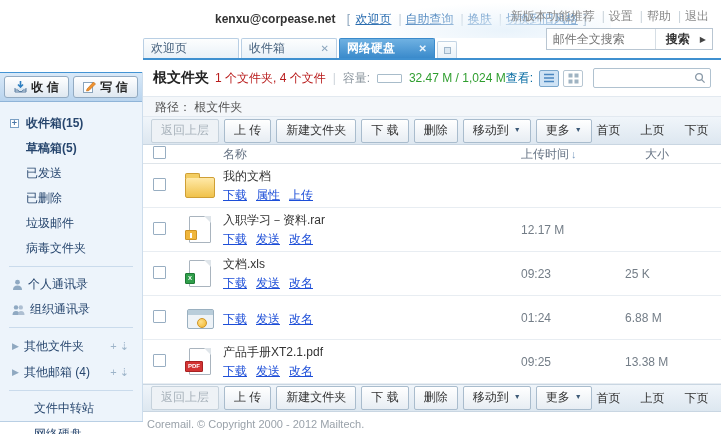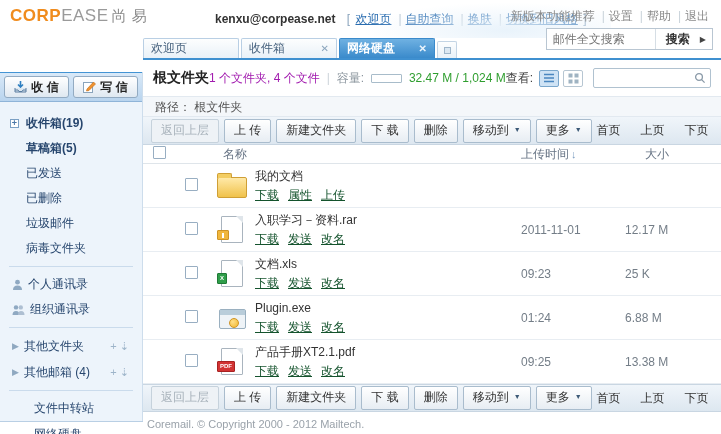--- a/index.html
+++ b/index.html
@@ -63,28 +63,28 @@
   .side-group .tri { color:#8fa8c0; font-size:9px; margin-right:5px; }
   .side-group .glabel { flex:1; color:#27466e; }
   .side-group .gicons { color:#9db4c9; font-size:11px; letter-spacing:3px; }
   .side-tools .side-item { padding-left:34px; }
   .side-item.selected { background:#fff; border-top:1px solid #b9cfe4; border-bottom:1px solid #b9cfe4; margin-right:-1px; }
 
   
   .main { position:absolute; left:143px; top:60px; right:0; bottom:0; background:#fff; display:flex; flex-direction:column; }
   .file-header { height:36px; display:flex; align-items:center; padding:0 10px; white-space:nowrap; }
   .fh-title { font-size:14px; font-weight:bold; color:#222; }
-  .fh-summary { color:#a21caf; }
+  .fh-summary { color:#b91c1c; margin-left:6px; }
   .fh-pipe { color:#ccd4da; margin:0 7px; }
   .fh-cap-label { color:#8a949d; }
   .cap-bar { width:86px; height:9px; border:1px solid #a8bcca; background:#fff; margin:0 7px; border-radius:1px; overflow:hidden; }
   .cap-fill { height:100%; background:linear-gradient(#b9d98a,#8cba55); }
   .fh-cap-text { color:#2f9e2f; }
   .fh-right { margin-left:auto; display:flex; align-items:center; gap:4px; }
-  .fh-view-label { color:#404040; margin-right:2px; }
+  .fh-view-label { color:#0369a1; margin-right:2px; }
   .view-btn { width:20px; height:17px; border:1px solid #b7c6d2; background:#fff; display:flex; align-items:center;
     justify-content:center; cursor:pointer; border-radius:2px; }
   .view-btn.active { border-color:#7aa7cc; background:#cfe3f5; }
   .fh-search { width:118px; height:20px; border:1px solid #b0c2d0; border-radius:2px; display:flex; align-items:center;
     margin-left:6px; background:#fff; }
   .fh-search input { border:0; outline:none; flex:1; width:90px; height:16px; padding:0 5px; font-size:12px;
     font-family:"Liberation Sans",sans-serif; }
   .fh-search .mag { margin-right:4px; display:flex; }
   .path-bar { height:21px; line-height:20px; background:#f4f7fa; border-top:1px solid #e2e9f0; border-bottom:1px solid #e2e9f0;
     padding:0 12px; color:#555; }
@@ -99,25 +99,25 @@
   .pager { margin-left:auto; display:flex; align-items:flex-end; gap:20px; color:#333; }
   .pager a { color:#333; cursor:pointer; }
 
   .grid-cols { display:grid; grid-template-columns:34px 46px 1fr 104px 96px; align-items:center; }
   .thead { height:19px; color:#667384; border-bottom:1px solid #dfe5ea; }
   .thead .hcell { white-space:nowrap; }
   .thead .hsize { padding-left:20px; }
   .sort-arrow { color:#7a9cc0; font-size:11px; margin-left:2px; }
   .cb { width:13px; height:13px; border:1px solid #98aec2; background:#fff; display:inline-block; border-radius:1px;
     cursor:pointer; margin-left:10px; }
-  .frow { height:44px; border-bottom:1px solid #e8edf2;padding-left:32px; }
+  .frow { height:44px; border-bottom:1px solid #e8edf2; }
   .fcell-icon { display:flex; justify-content:center; }
   .fname { color:#333; line-height:16px; white-space:nowrap; }
   .flinks { margin-top:3px; }
-  .flinks a { color:#14532d; text-decoration:underline; margin-right:9px; cursor:pointer; }
+  .flinks a { color:#1d4ed8; text-decoration:underline; margin-right:9px; cursor:pointer; }
   .ftime,.fsize { color:#737d87; }
 
   .footer { color:#9aa2aa; font-size:11px; padding:6px 4px 0; }
 
   
   .icon-folder { width:30px; height:21px; background:linear-gradient(#ffe9a8,#f0c24b); border:1px solid #cf9f35;
     border-radius:2px; position:relative; margin-top:4px; }
   .icon-folder::before { content:""; position:absolute; left:-1px; top:-5px; width:13px; height:4px;
     background:#f3cd62; border:1px solid #cf9f35; border-bottom:none; border-radius:2px 2px 0 0; }
   .file-page { width:22px; height:27px; background:#fff; border:1px solid #a9b4be; position:relative; border-radius:1px; }
@@ -132,21 +132,20 @@
   .icon-exe { width:27px; height:20px; border:1px solid #9ab0c0; background:#eef3f7; border-radius:2px; position:relative; margin-top:3px; }
   .icon-exe::before { content:""; position:absolute; left:0; top:0; right:0; height:5px; background:#b9cdda; }
   .icon-exe::after { content:""; position:absolute; left:9px; top:8px; width:8px; height:8px; border-radius:50%;
     background:radial-gradient(circle at 35% 35%, #ffe08a, #f0b62c); border:1px solid #cf9425; }
 </style>
 </head>
 <body>
 
 <div class="top">
   <div class="logo">
-    <div><span class="corp">CORP</span><span class="ease">EASE</span><span class="ease cn">尚 易</span></div>
   </div>
   <div class="account-line">
     <span class="acct">kenxu@corpease.net</span>
     <span class="br">[</span>
     <span class="qlinks"><a>欢迎页</a><a>自助查询</a><a>换肤</a><a>切换到旧风格</a></span>
     <span class="br">]</span>
   </div>
   <div class="top-links"><a>新版本功能推荐</a><a>设置</a><a>帮助</a><a>退出</a></div>
   <div class="mail-search">
     <input placeholder="邮件全文搜索" style="">
@@ -185,21 +184,21 @@
       <svg width="13" height="12" viewBox="0 0 13 12">
           <rect x="0.5" y="1.5" width="9" height="10" fill="#fff" stroke="#8aa4bc"></rect>
           <path d="M4 8 L10.5 1 L12.5 3 L6 9.5 L3.5 10 Z" fill="#f0922e" stroke="#c06a14" stroke-width="0.6"></path>
         </svg>
       <span>写 信</span>
     </div>
   </div>
   <div class="side-menu">
     <div class="side-item bold">
       <span class="expander">+</span>
-      <span>收件箱(19)</span>
+      <span>收件箱(15)</span>
     </div>
     <div class="side-item bold"><span>草稿箱(5)</span></div>
     <div class="side-item"><span>已发送</span></div>
     <div class="side-item"><span>已删除</span></div>
     <div class="side-item"><span>垃圾邮件</span></div>
     <div class="side-item"><span>病毒文件夹</span></div>
     <div class="side-sep"></div>
     <div class="side-item contact-item">
       <svg width="11" height="12" viewBox="0 0 11 12">
           <circle cx="5.5" cy="3.2" r="2.4" fill="#8fa9c2"></circle>
@@ -319,21 +318,20 @@
     <span><span class="cb"></span></span>
     <span class="fcell-icon">
         <span class="file-page">
           <span class="badge badge-rar"></span>
         </span>
       </span>
     <span>
       <div class="fname">入职学习－资料.rar</div>
       <div class="flinks"><a>下载</a><a>发送</a><a>改名</a></div>
     </span>
-    <span class="ftime">2011-11-01</span>
     <span class="fsize">12.17 M</span>
   </div>
 
   <div class="grid-cols frow">
     <span><span class="cb"></span></span>
     <span class="fcell-icon">
         <span class="file-page">
           <span class="badge badge-xls">X</span>
         </span>
       </span>
@@ -344,21 +342,20 @@
     <span class="ftime">09:23</span>
     <span class="fsize">25 K</span>
   </div>
 
   <div class="grid-cols frow">
     <span><span class="cb"></span></span>
     <span class="fcell-icon">
         <span class="icon-exe"></span>
       </span>
     <span>
-      <div class="fname">Plugin.exe</div>
       <div class="flinks"><a>下载</a><a>发送</a><a>改名</a></div>
     </span>
     <span class="ftime">01:24</span>
     <span class="fsize">6.88 M</span>
   </div>
 
   <div class="grid-cols frow">
     <span><span class="cb"></span></span>
     <span class="fcell-icon">
         <span class="file-page">

